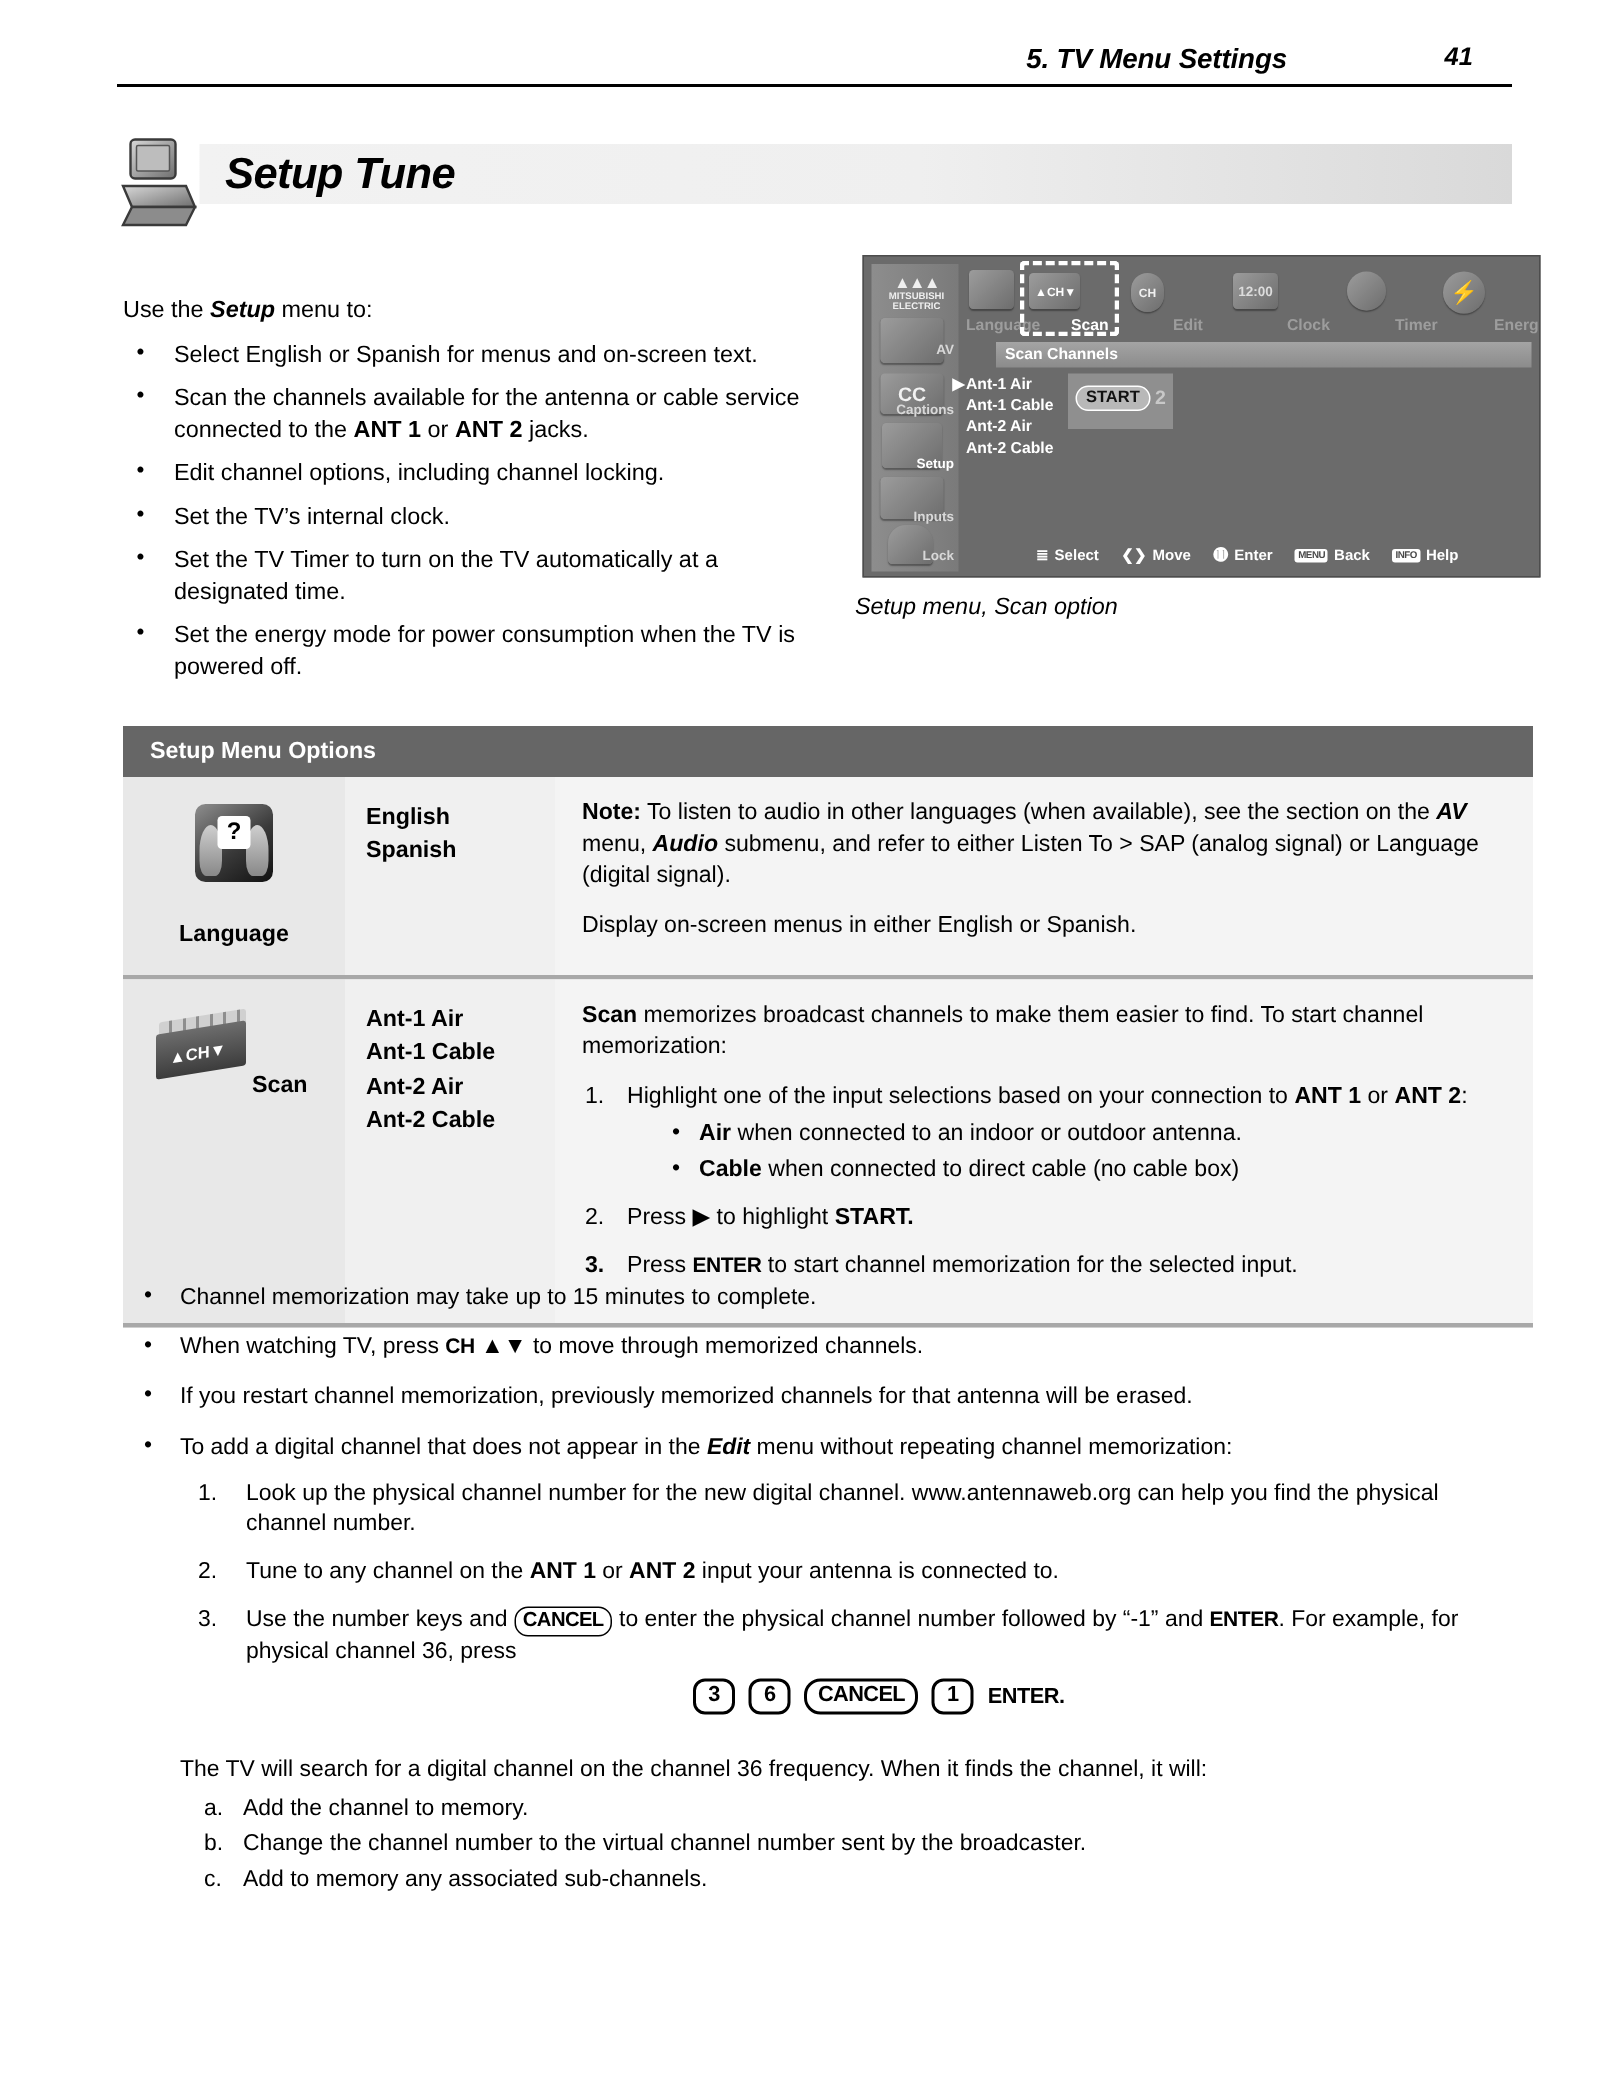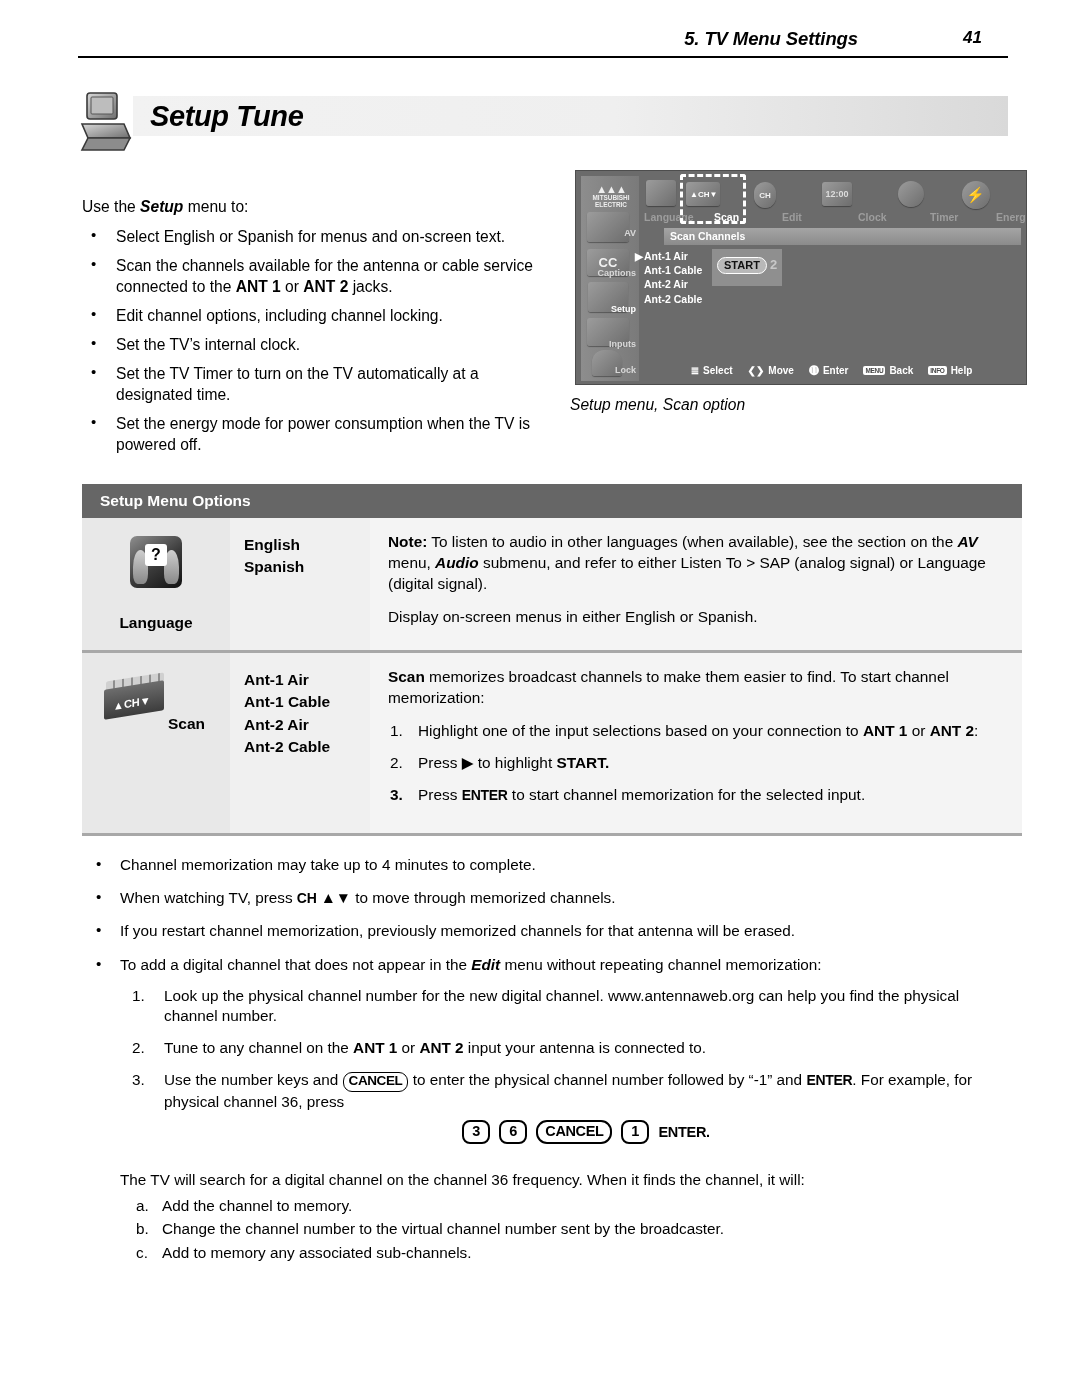--- a/index.html
+++ b/index.html
@@ -676,31 +676,35 @@
         <div>Ant-1 Air</div>
         <div>Ant-1 Cable</div>
         <div>Ant-2 Air</div>
         <div>Ant-2 Cable</div>
       </div>
       <div class="cell-desc">
         <p><b class="n">Scan</b><span> memorizes broadcast channels to make them easier to find.  To start channel memorization:</span></p>
         <ol class="steps">
           <li>
             <span>Highlight one of the input selections based on your connection to </span><b class="n">ANT 1</b><span> or </span><b class="n">ANT 2</b><span>:</span>
+            <ul class="sub">
+              <li><b class="n">Air</b><span> when connected to an indoor or outdoor antenna.</span></li>
+              <li><b class="n">Cable</b><span> when connected to direct cable (no cable box)</span></li>
+            </ul>
           </li>
           <li><span>Press </span><span>▶</span><span> to highlight </span><b class="n">START.</b></li>
           <li class="bold-num"><span>Press </span><span class="ktext">ENTER</span><span> to start channel memorization for the selected input.</span></li>
         </ol>
       </div>
     </div>
   </div>
 
   <div class="notes">
     <ul class="notes-ul">
-      <li><span>Channel memorization may take up to 4 minutes to complete.</span></li>
+      <li><span>Channel memorization may take up to 15 minutes to complete.</span></li>
       <li><span>When watching TV, press </span><span class="ktext">CH</span><span> ▲▼</span><span> to move through memorized channels.</span></li>
       <li><span>If you restart channel memorization, previously memorized channels for that antenna will be erased.</span></li>
       <li>
         <span>To add a digital channel that does not appear in the </span><i class="n">Edit</i><span> menu without repeating channel memorization:</span>
         <ol class="nums">
           <li><span>Look up the physical channel number for the new digital channel.   www.antennaweb.org can help you find the physical channel number.</span></li>
           <li><span>Tune to any channel on the </span><b class="n">ANT 1</b><span> or </span><b class="n">ANT 2</b><span> input your antenna is connected to.</span></li>
           <li>
             <span>Use the number keys and </span><span class="kinline">CANCEL</span><span> to enter the physical channel number followed by “-1” and </span><span class="ktext">ENTER</span><span>.  For example, for physical channel 36, press</span>
             <div class="center-keys">

